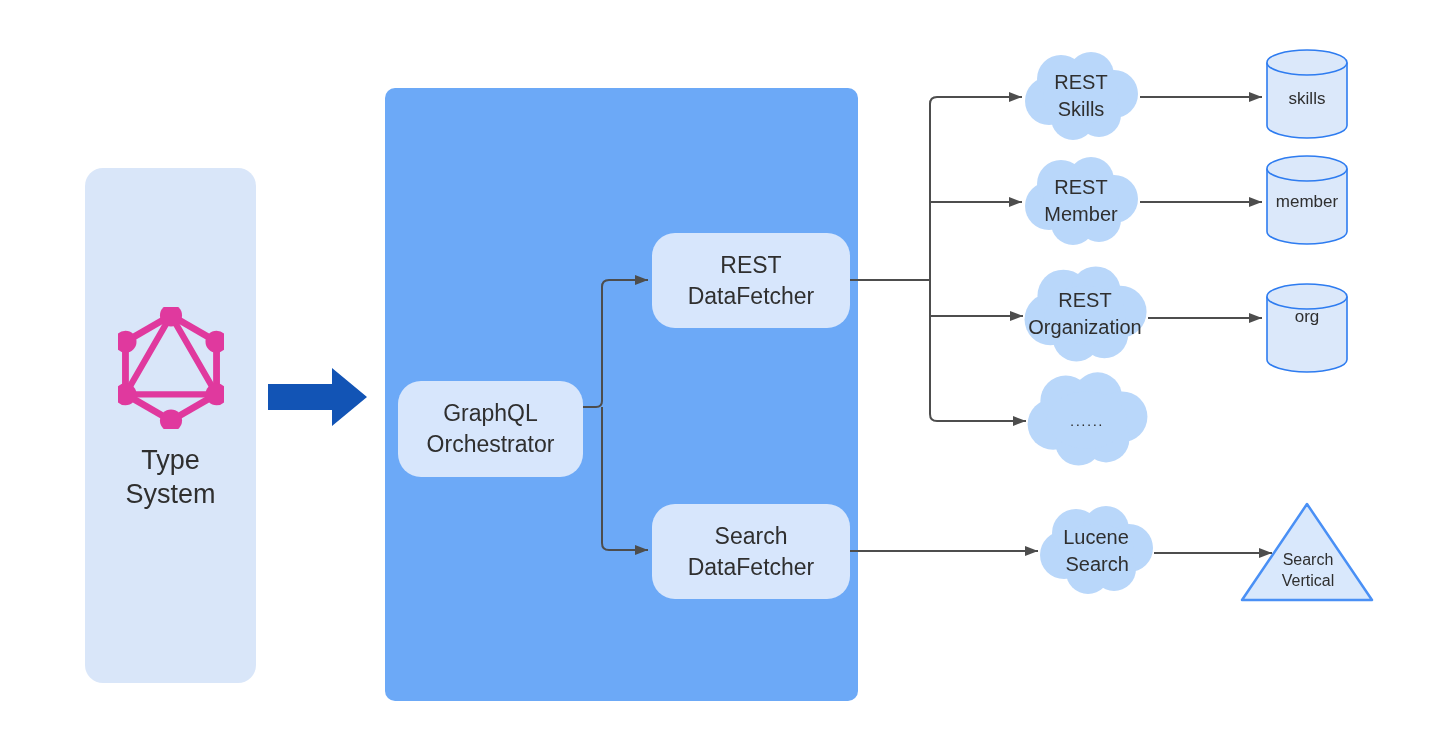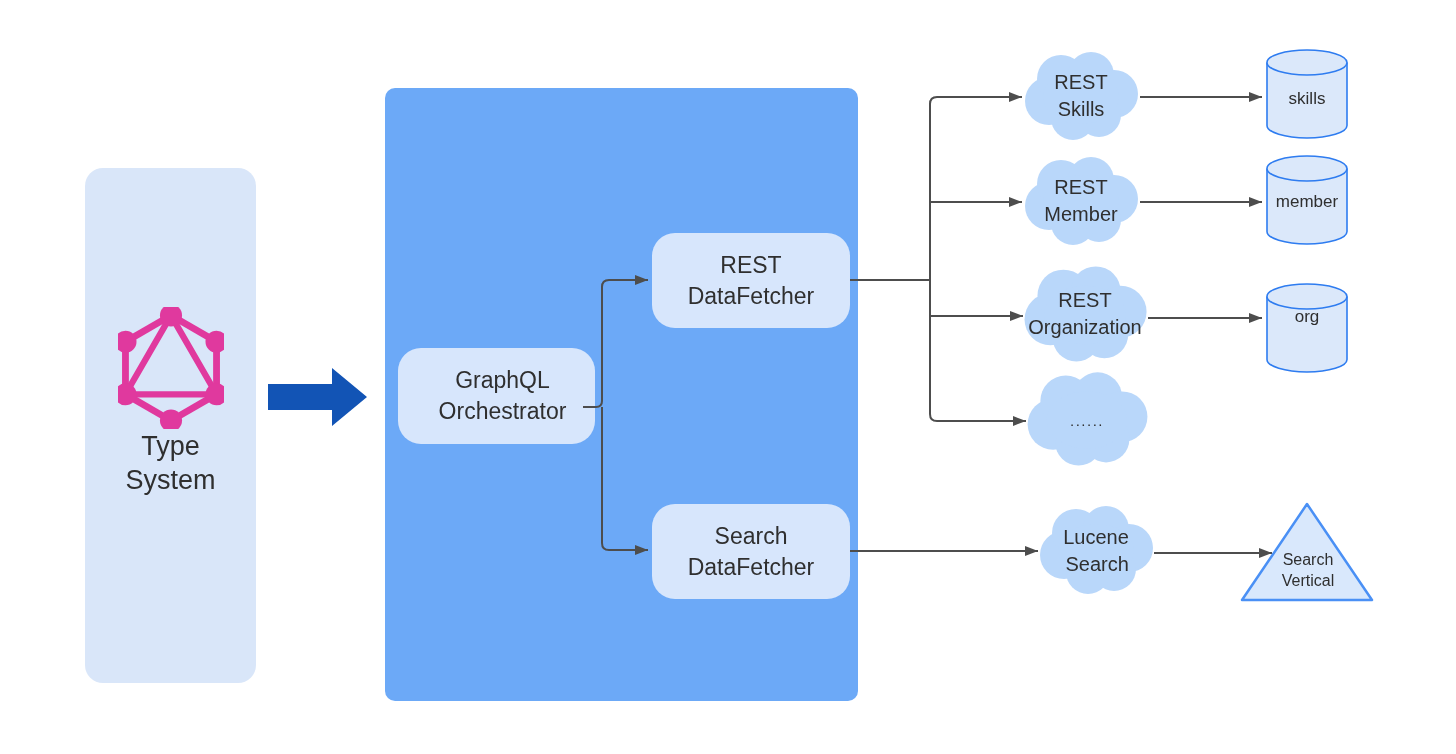--- a/index.html
+++ b/index.html
@@ -18,20 +18,21 @@
     left: 85px; top: 168px;
     width: 171px; height: 515px;
     background: #d9e6f9;
     border-radius: 18px;
     display: flex;
     flex-direction: column;
     align-items: center;
   }
   .gql-logo { margin-top: 139px; }
   .type-label {
+    margin-top: 14px;
     font-size: 27px;
     line-height: 34px;
     text-align: center;
     white-space: pre-line;
     color: #2f2f2f;
   }
   
   .blue-panel {
     position: absolute;
     left: 385px; top: 88px;
@@ -46,21 +47,21 @@
     border-radius: 23px;
     display: flex;
     align-items: center;
     justify-content: center;
     text-align: center;
     font-size: 23px;
     line-height: 31px;
     white-space: pre-line;
     color: #2f2f2f;
   }
-  #node-orchestrator { left: 398px; top: 348px; width: 185px; height: 96px; padding-left: 12px; }
+  #node-orchestrator { left: 398px; top: 381px; width: 185px; height: 96px; }
   #node-rest        { left: 652px; top: 233px; width: 198px; height: 95px; }
   #node-search      { left: 652px; top: 504px; width: 198px; height: 95px; }
   
   .overlay {
     position: absolute;
     left: 0; top: 0;
     pointer-events: none;
   }
   
   .shape-label {

